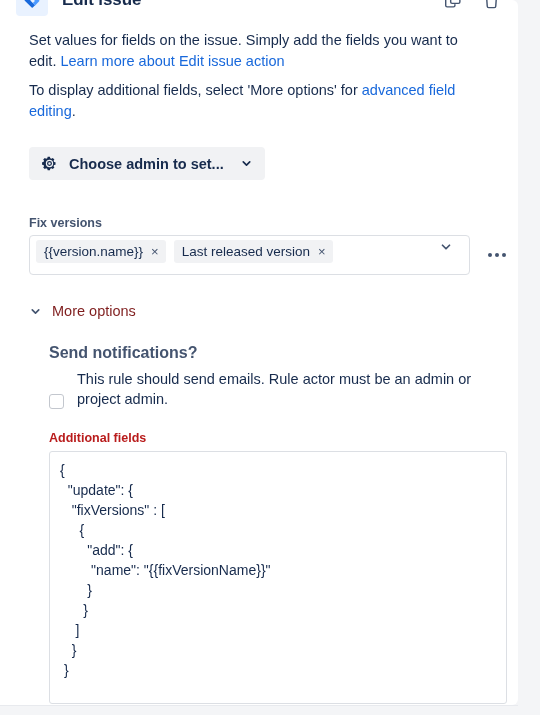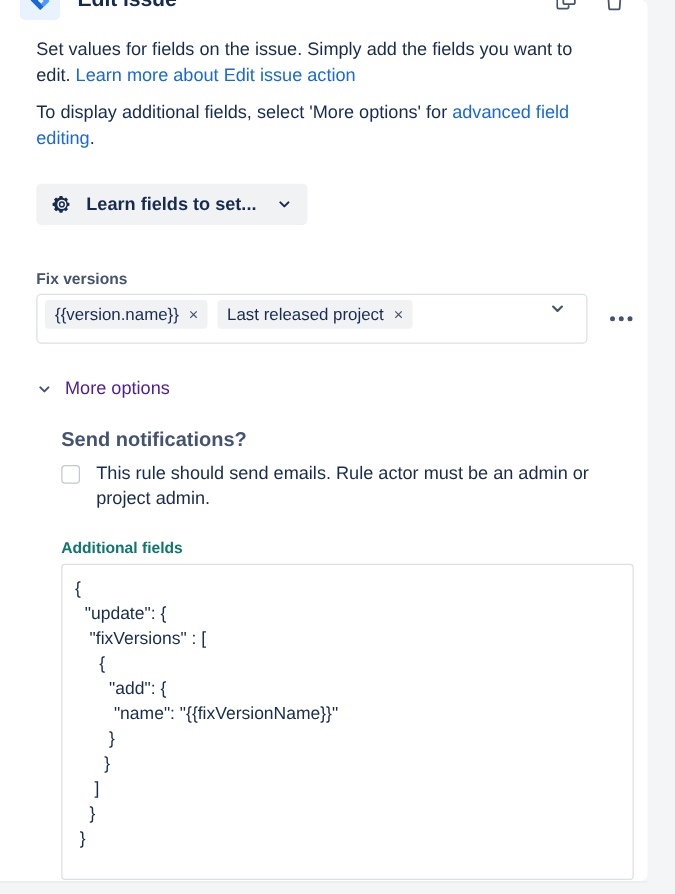--- a/index.html
+++ b/index.html
@@ -200,36 +200,36 @@
   .more-options {
     display: flex;
     align-items: center;
     gap: 10px;
     margin-top: 28px;
     cursor: pointer;
     width: fit-content;
   }
   .more-options-label {
     font-size: 14.5px;
-    color: #4c1d95;
+    color: #7f1d1d;
   }
 
   .indent { margin-left: 20px; }
 
   .sub-label {
     font-size: 16px;
     font-weight: 700;
     color: #44546f;
     margin-top: 25px;
     margin-bottom: 7px;
   }
 
   .check-row {
     display: flex;
-    align-items: flex-start;
+    align-items: flex-end;
     gap: 13px;
     margin-top: 6px;
   }
   .checkbox {
     flex: 0 0 auto;
     width: 15px;
     height: 15px;
     border: 1.5px solid #c3c7ce;
     border-radius: 3px;
     background: #ffffff;
@@ -240,21 +240,21 @@
     font-size: 14.5px;
     line-height: 20px;
     color: #172b4d;
     max-width: 410px;
   }
 
   
   .addl-label {
     font-size: 12.5px;
     font-weight: 700;
-    color: #0f766e;
+    color: #b91c1c;
     margin-top: 22px;
     margin-bottom: 6px;
   }
   .code-area {
     width: 458px;
     height: 253px;
     border: 1px solid #dcdfe4;
     border-radius: 3px;
     background: #ffffff;
     padding: 8px 10px;
@@ -312,40 +312,40 @@
     <p class="para second"><span>To display additional fields, select 'More options' for </span><a class="link">advanced field editing</a><span>.</span></p>
 
     
     <button class="choose-btn">
       <span class="gear">
         <svg width="17" height="17" viewBox="0 0 24 24" fill="#172b4d" aria-hidden="true">
           <path d="M12 8.5a3.5 3.5 0 1 0 0 7 3.5 3.5 0 0 0 0-7zm0 5.3a1.8 1.8 0 1 1 0-3.6 1.8 1.8 0 0 1 0 3.6z"></path>
           <path d="M20.5 13.6v-3.2l-2.1-.5a6.6 6.6 0 0 0-.7-1.7l1.2-1.8-2.3-2.3-1.8 1.2a6.6 6.6 0 0 0-1.7-.7L12.6 2.5H9.4l-.5 2.1c-.6.15-1.17.39-1.7.7L5.4 4.1 3.1 6.4l1.2 1.8c-.31.53-.55 1.1-.7 1.7l-2.1.5v3.2l2.1.5c.15.6.39 1.17.7 1.7l-1.2 1.8 2.3 2.3 1.8-1.2c.53.31 1.1.55 1.7.7l.5 2.1h3.2l.5-2.1c.6-.15 1.17-.39 1.7-.7l1.8 1.2 2.3-2.3-1.2-1.8c.31-.53.55-1.1.7-1.7l2.1-.5zM12 17.2a5.2 5.2 0 1 1 0-10.4 5.2 5.2 0 0 1 0 10.4z"></path>
         </svg>
       </span>
-      <span>Learn fields to set...</span>
+      <span>Choose admin to set...</span>
       <span class="caret">
         <svg width="13" height="13" viewBox="0 0 24 24" fill="none" stroke="#172b4d" stroke-width="3" stroke-linecap="round" stroke-linejoin="round">
           <polyline points="6 9 12 15 18 9"></polyline>
         </svg>
       </span>
     </button>
 
     
     <div class="field-group">
       <div class="field-label">Fix versions</div>
       <div class="select-row">
         <div class="select-box">
           <div class="tags">
             <span class="tag">
               <span>{{version.name}}</span>
               <span class="tag-x">×</span>
             </span>
             <span class="tag">
-              <span>Last released project</span>
+              <span>Last released version</span>
               <span class="tag-x">×</span>
             </span>
           </div>
           <span class="select-caret">
             <svg width="14" height="14" viewBox="0 0 24 24" fill="none" stroke="#44546f" stroke-width="3" stroke-linecap="round" stroke-linejoin="round">
               <polyline points="6 9 12 15 18 9"></polyline>
             </svg>
           </span>
         </div>
         <div class="more-dots">

